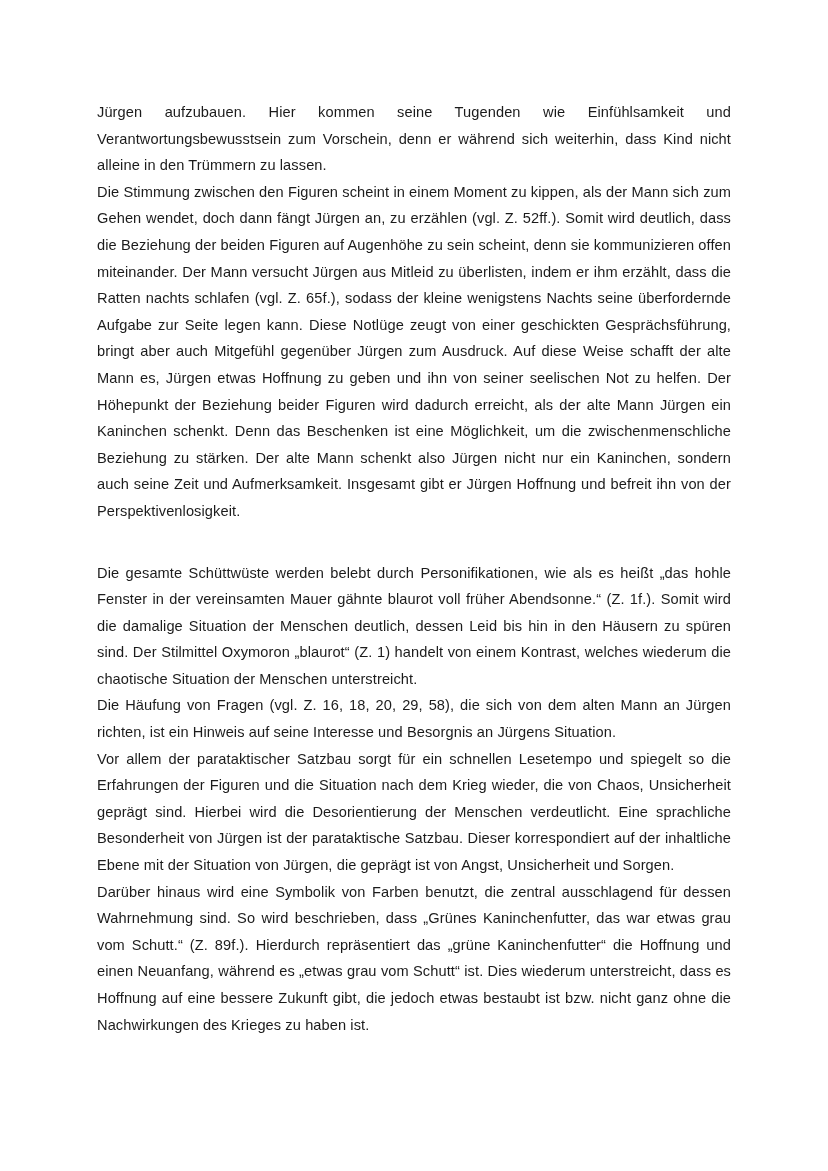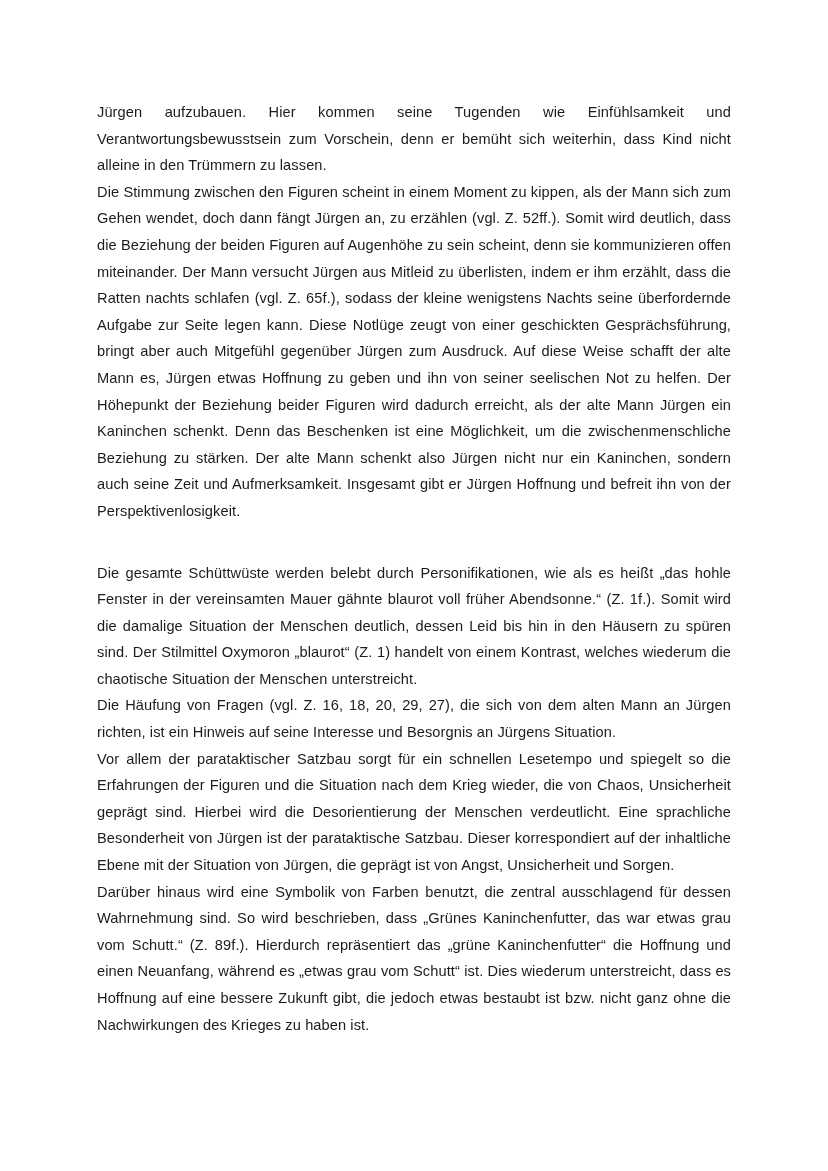--- a/index.html
+++ b/index.html
@@ -33,20 +33,20 @@
   }
   .text-block p.gap-above {
     margin-top: 35px;
   }
 </style>
 </head>
 <body>
 
 <main class="page">
   <section class="text-block">
-    <p>Jürgen aufzubauen. Hier kommen seine Tugenden wie Einfühlsamkeit und Verantwortungsbewusstsein zum Vorschein, denn er bemüht sich weiterhin, dass Kind nicht alleine in den Trümmern zu lassen.</p>
+    <p>Jürgen aufzubauen. Hier kommen seine Tugenden wie Einfühlsamkeit und Verantwortungsbewusstsein zum Vorschein, denn er während sich weiterhin, dass Kind nicht alleine in den Trümmern zu lassen.</p>
     <p>Die Stimmung zwischen den Figuren scheint in einem Moment zu kippen, als der Mann sich zum Gehen wendet, doch dann fängt Jürgen an, zu erzählen (vgl. Z. 52ff.). Somit wird deutlich, dass die Beziehung der beiden Figuren auf Augenhöhe zu sein scheint, denn sie kommunizieren offen miteinander. Der Mann versucht Jürgen aus Mitleid zu überlisten, indem er ihm erzählt, dass die Ratten nachts schlafen (vgl. Z. 65f.), sodass der kleine wenigstens Nachts seine überfordernde Aufgabe zur Seite legen kann. Diese Notlüge zeugt von einer geschickten Gesprächsführung, bringt aber auch Mitgefühl gegenüber Jürgen zum Ausdruck. Auf diese Weise schafft der alte Mann es, Jürgen etwas Hoffnung zu geben und ihn von seiner seelischen Not zu helfen. Der Höhepunkt der Beziehung beider Figuren wird dadurch erreicht, als der alte Mann Jürgen ein Kaninchen schenkt. Denn das Beschenken ist eine Möglichkeit, um die zwischenmenschliche Beziehung zu stärken. Der alte Mann schenkt also Jürgen nicht nur ein Kaninchen, sondern auch seine Zeit und Aufmerksamkeit. Insgesamt gibt er Jürgen Hoffnung und befreit ihn von der Perspektivenlosigkeit.</p>
     <p class="gap-above">Die gesamte Schüttwüste werden belebt durch Personifikationen, wie als es heißt „das hohle Fenster in der vereinsamten Mauer gähnte blaurot voll früher Abendsonne.“ (Z. 1f.). Somit wird die damalige Situation der Menschen deutlich, dessen Leid bis hin in den  Häusern zu spüren sind. Der Stilmittel Oxymoron „blaurot“ (Z. 1) handelt von einem Kontrast, welches wiederum die chaotische Situation der Menschen unterstreicht.</p>
-    <p>Die Häufung von Fragen (vgl. Z. 16, 18, 20, 29, 27), die sich von dem alten Mann an Jürgen richten, ist ein Hinweis auf seine Interesse und Besorgnis an Jürgens Situation.</p>
+    <p>Die Häufung von Fragen (vgl. Z. 16, 18, 20, 29, 58), die sich von dem alten Mann an Jürgen richten, ist ein Hinweis auf seine Interesse und Besorgnis an Jürgens Situation.</p>
     <p>Vor allem der parataktischer Satzbau sorgt für ein schnellen Lesetempo und spiegelt so die Erfahrungen der Figuren und die Situation nach dem Krieg wieder, die von Chaos, Unsicherheit geprägt sind. Hierbei wird die Desorientierung der Menschen verdeutlicht. Eine sprachliche Besonderheit von Jürgen ist der parataktische Satzbau. Dieser korrespondiert auf der inhaltliche Ebene mit der Situation von Jürgen, die geprägt ist von Angst, Unsicherheit und Sorgen.</p>
     <p>Darüber hinaus wird eine Symbolik von Farben benutzt, die zentral ausschlagend für dessen Wahrnehmung sind. So wird beschrieben, dass „Grünes Kaninchenfutter, das war etwas grau vom Schutt.“ (Z. 89f.). Hierdurch repräsentiert das „grüne Kaninchenfutter“ die Hoffnung und einen Neuanfang, während es „etwas grau vom Schutt“ ist. Dies wiederum unterstreicht, dass es Hoffnung auf eine bessere Zukunft gibt, die jedoch etwas bestaubt ist bzw. nicht ganz ohne die Nachwirkungen des Krieges zu haben ist.</p>
   </section>
 </main>
 
 </body></html>

